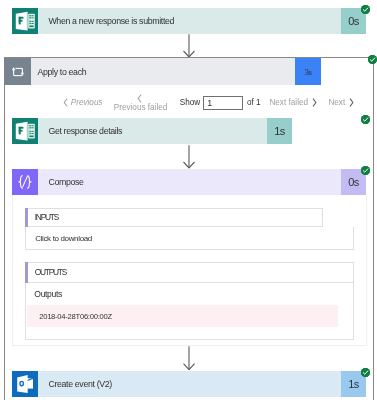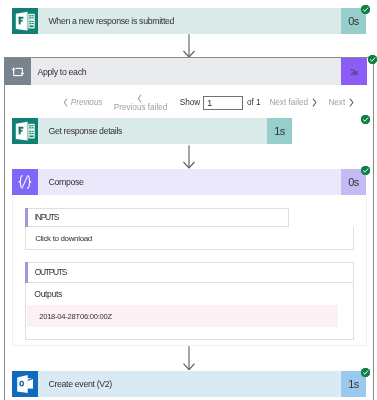--- a/index.html
+++ b/index.html
@@ -24,21 +24,21 @@
   .arrow{position:absolute;display:block;}
 
   
   .loopbox{position:absolute;border:1px solid #8a8886;background:#ffffff;box-sizing:border-box;}
   .loophdr{position:absolute;display:flex;align-items:stretch;height:27px;}
   .loophdr .ic{width:27px;height:27px;flex:0 0 27px;background:#77838f;display:block;}
   .loophdr .ttl{flex:1;display:flex;align-items:center;padding-left:6.3px;
                 font-size:8.8px;letter-spacing:-0.35px;color:#323130;background:#e9ebef;}
   .loophdr .dur{width:26px;flex:0 0 26px;display:flex;align-items:center;
                 justify-content:center;font-size:9px;letter-spacing:-0.5px;
-                text-indent:-0.5px;color:#323130;background:#8b5cf6;font-family:Liberation Serif, serif;}
+                text-indent:-0.5px;color:#323130;background:#3b82f6;font-family:Liberation Serif, serif;}
 
   
   .pager{position:absolute;font-size:8.2px;color:#a19f9d;}
   .pager .pgitem{position:absolute;top:0;height:17px;display:flex;align-items:center;white-space:nowrap;}
   .pager .chev{display:block;line-height:0;}
   .pgnum{box-sizing:border-box;border:1px solid #707070;background:#fff;
          font-size:8.8px;color:#323130;padding:0 0 0 3.2px;outline:none;
          font-family:"Liberation Sans",sans-serif;}
 
   
@@ -94,21 +94,21 @@
 
   <span class="arrow" style="left:183px;top:34px;">
     <svg width="13" height="24" viewBox="0 0 130 240" shape-rendering="geometricPrecision">
       <path d="M60 2 L60 228" stroke="#5a5a5a" stroke-width="11" fill="none"></path>
       <path d="M5 170 L60 229 L115 170" stroke="#5a5a5a" stroke-width="11" fill="none" stroke-linecap="butt" stroke-linejoin="miter"></path>
     </svg>
   </span>
 
   <div class="loopbox" style="left:4px;top:57px;width:370px;height:355px;"></div>
 
-  <div class="loophdr" style="left:4.2px;top:58px;width:363px;">
+  <div class="loophdr" style="left:4.2px;top:58px;width:317px;">
     <span class="ic">
       <svg width="27" height="27" viewBox="0 0 270 270" shape-rendering="geometricPrecision">
         <rect x="0" y="0" width="270" height="270" fill="#77838f"></rect>
         <g fill="none" stroke="#ffffff" stroke-width="11">
           <path d="M96 176 L180 176"></path>
           <path d="M96 118 L96 176"></path>
           <path d="M114 104 L184 104"></path>
           <path d="M184 104 L184 162"></path>
         </g>
         <g fill="#ffffff">
@@ -237,21 +237,21 @@
       <svg width="9" height="9" viewBox="0 0 90 90">
         <circle cx="45" cy="45" r="45" fill="#0e8044"></circle>
         <path d="M23 47 L38 62 L68 29" stroke="#ffffff" stroke-width="10" fill="none" stroke-linecap="round" stroke-linejoin="round"></path>
       </svg>
     </span>
   </div>
 
   <div style="position:absolute;left:12.4px;top:194.9px;width:354.3px;height:151.2px;
               box-sizing:border-box;background:#ffffff;border:1px solid #f0eff0;border-top:none;"></div>
 
-  <div class="detbox" style="left:24.6px;top:207.5px;width:264px;height:19.3px;">
+  <div class="detbox" style="left:24.6px;top:207.5px;width:298px;height:19.3px;">
     <span class="bar"></span>
     <span class="hd">INPUTS</span>
   </div>
   <div class="detbox" style="left:24.6px;top:226.8px;width:329px;height:23.2px;border-top:none;">
   </div>
   <span class="detlink" style="left:35.2px;top:234px;">Click to download</span>
 
   <div class="detbox" style="left:24.6px;top:262.2px;width:329px;height:20.6px;">
     <span class="bar"></span>
     <span class="hd">OUTPUTS</span>

